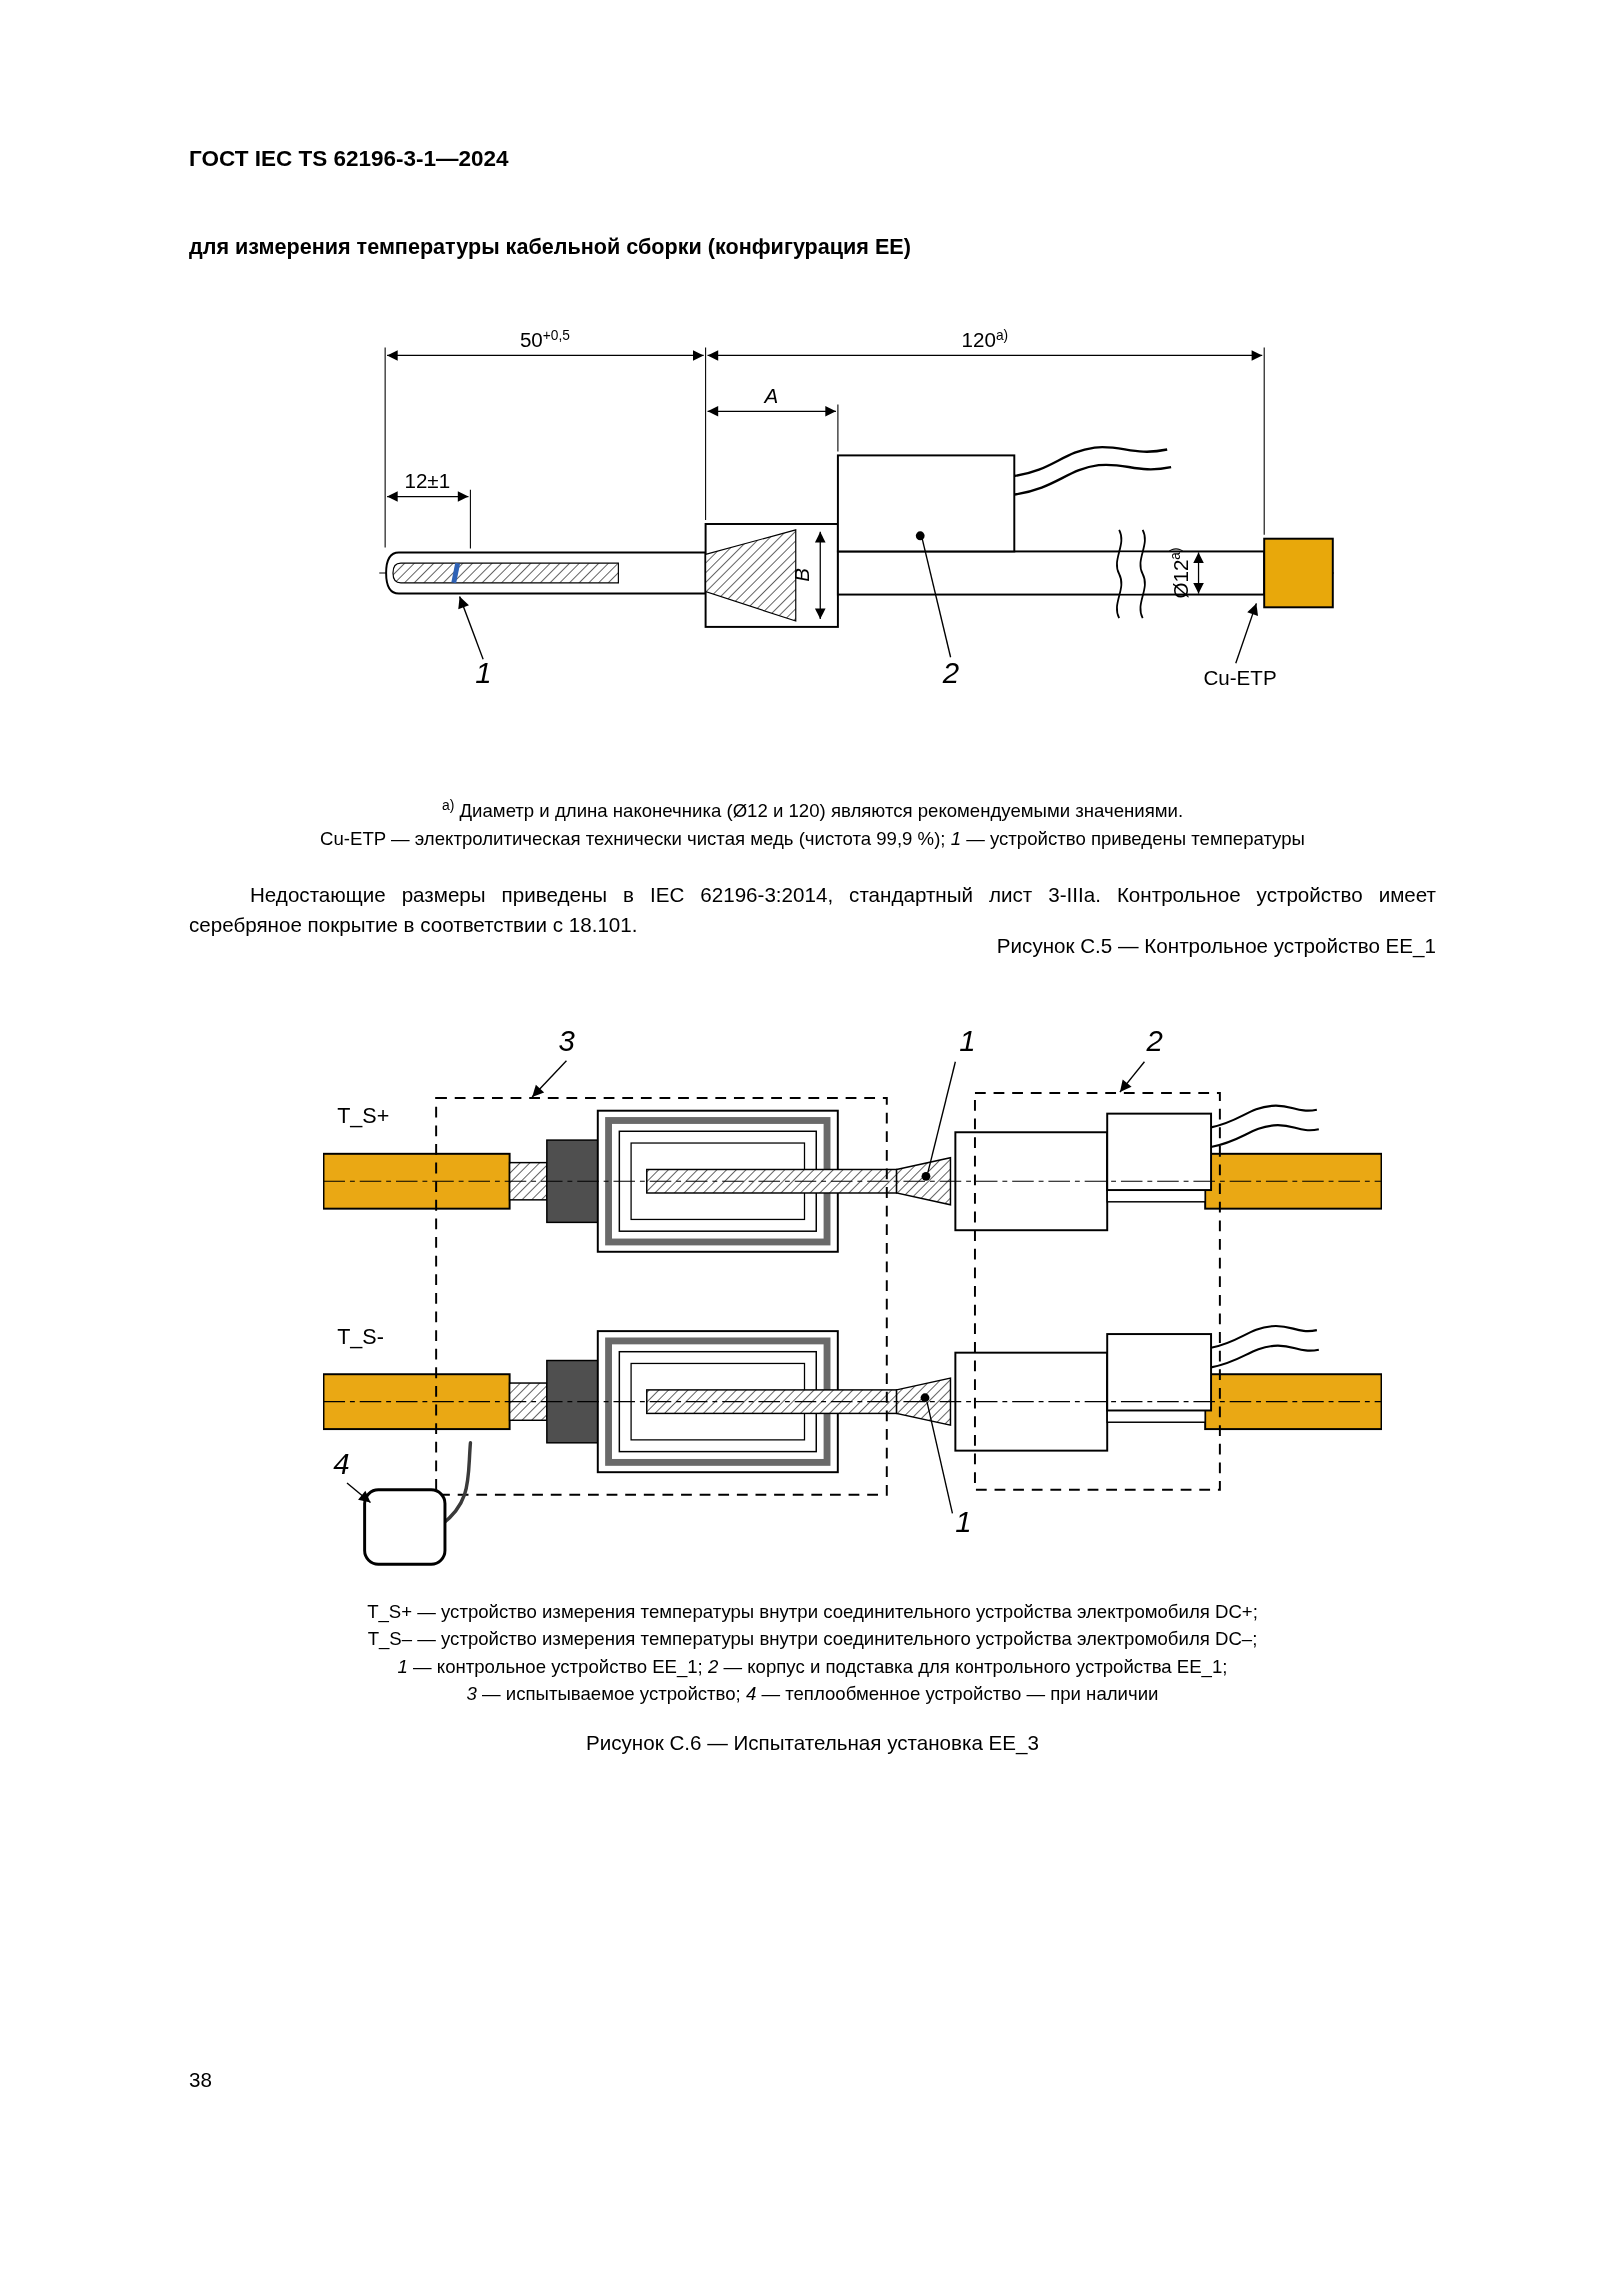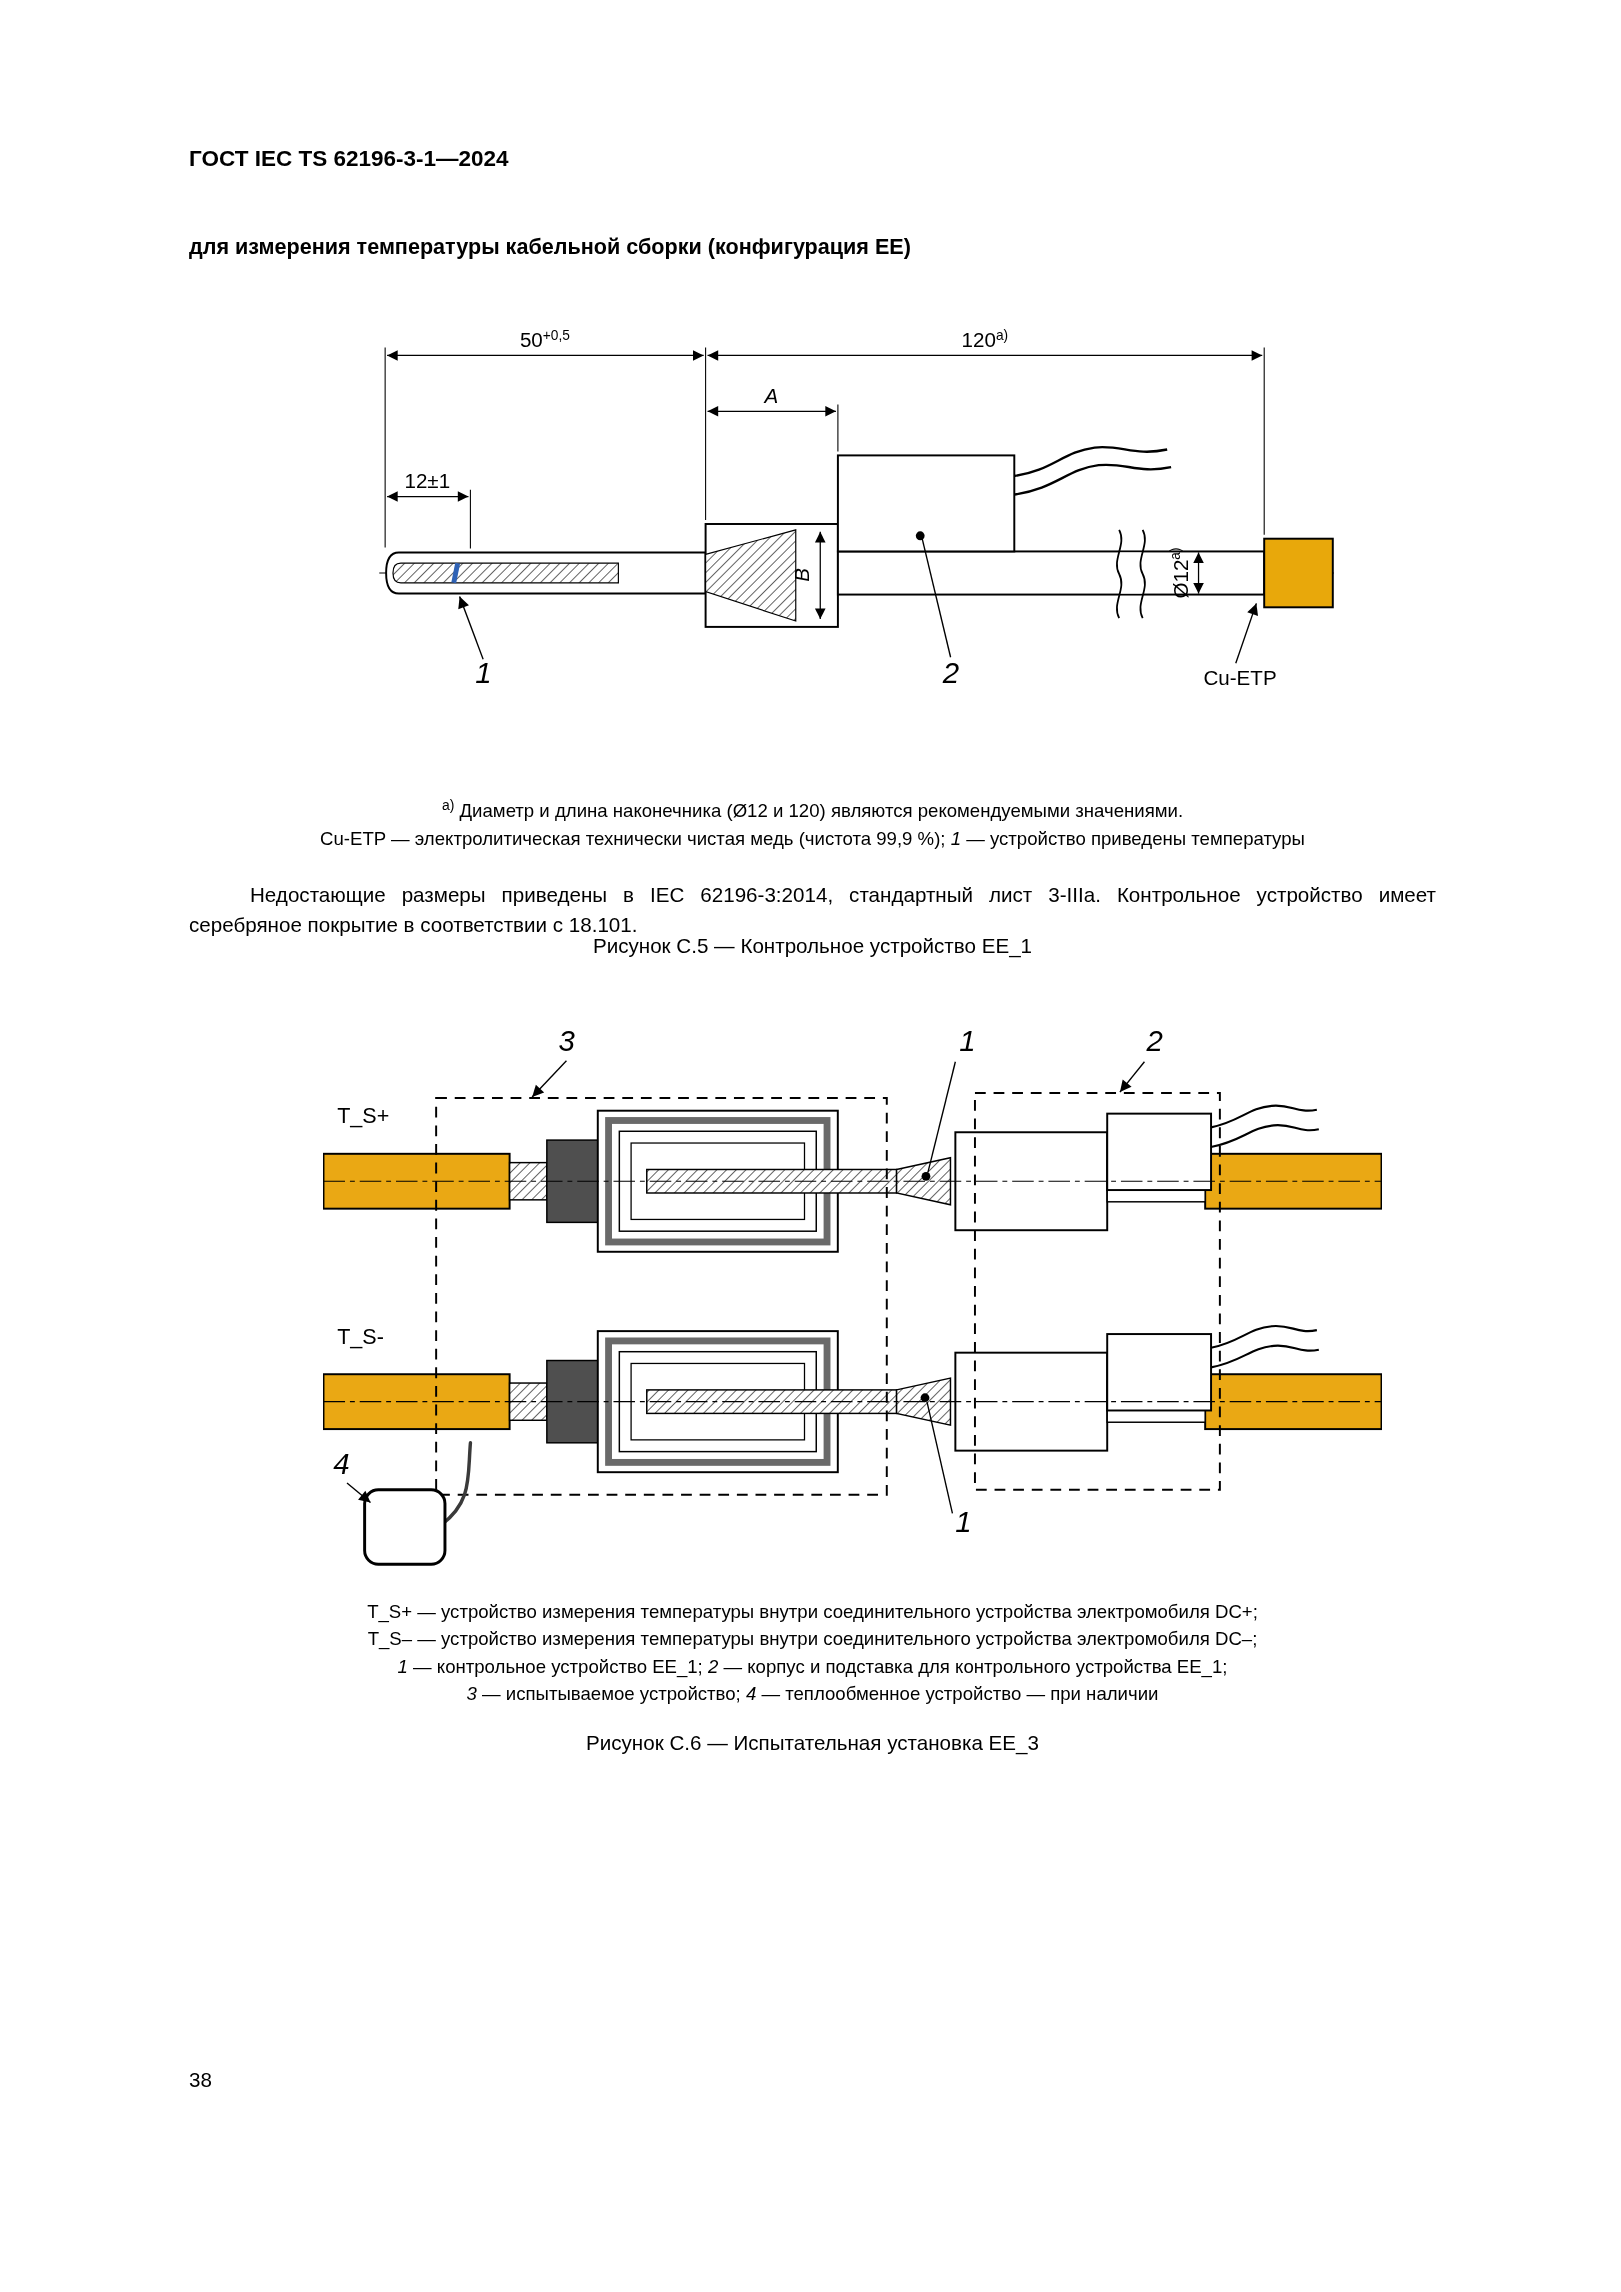--- a/index.html
+++ b/index.html
@@ -8,21 +8,21 @@
   .doc-header{position:absolute;left:189px;top:146px;font-size:22.5px;font-weight:700;}
   .section-heading{position:absolute;left:189px;top:231px;width:1264px;
         font-weight:700;font-size:21.6px;line-height:32px;}
   .section-heading .l1{text-indent:61px;}
   .fig1{position:absolute;left:377px;top:328px;}
   .fig2{position:absolute;left:323px;top:1000px;}
   .fig-note{position:absolute;left:189px;top:747px;width:1247px;text-align:center;
         font-size:18.6px;line-height:28px;margin-top:44px;}
   .note-para{position:absolute;left:189px;top:859px;width:1247px;font-size:20.6px;
         line-height:30px;text-align:justify;text-indent:61px;}
-  .fig-caption-c5{position:absolute;left:189px;top:934px;width:1247px;text-align:center;font-size:20.6px;}
+  .fig-caption-c5{position:absolute;left:189px;top:934px;width:1247px;text-align:right;font-size:20.6px;}
   .fig2-legend{position:absolute;left:189px;top:1598px;width:1247px;text-align:center;
         font-size:18.6px;line-height:27.4px;}
   .fig-caption-c6{position:absolute;left:189px;top:1731px;width:1247px;text-align:center;font-size:20.6px;}
   .page-number{position:absolute;left:189px;top:2068px;font-size:20.6px;}
   svg{font-family:"Liberation Sans",sans-serif;}
   svg text{fill:#000;}
   .dimtxt{font-size:21px;}
   .lbl{font-size:30px;font-style:italic;}
 </style>
 </head>

